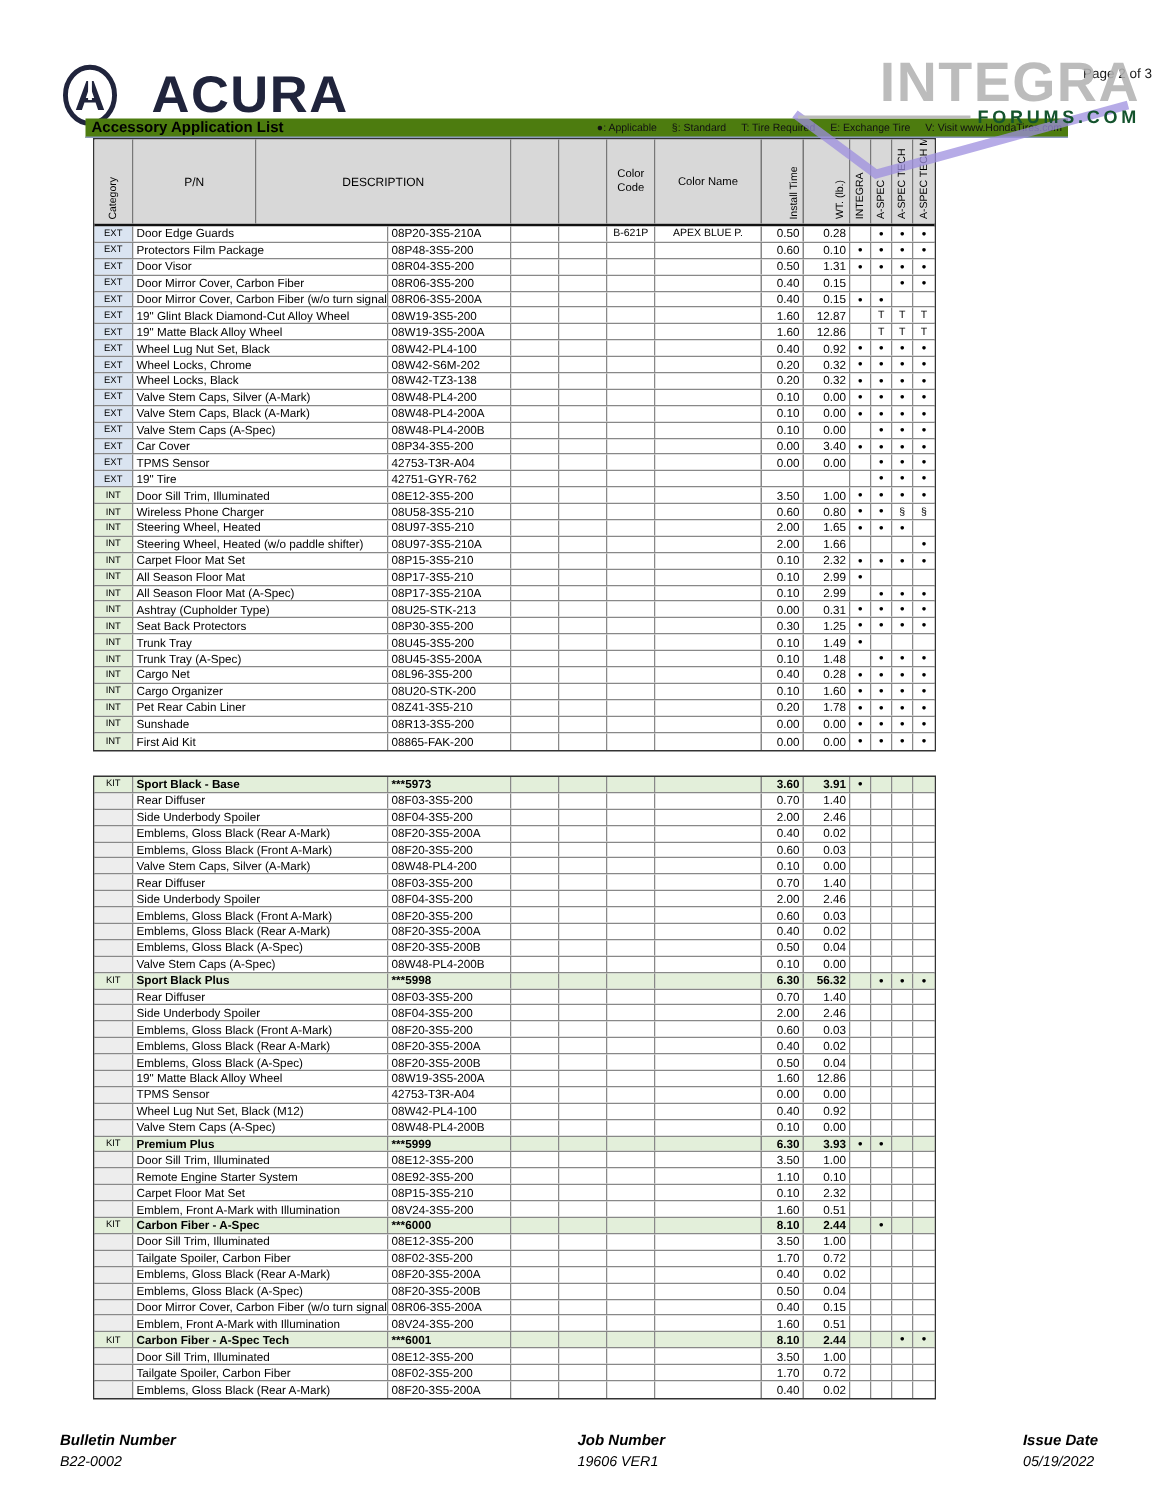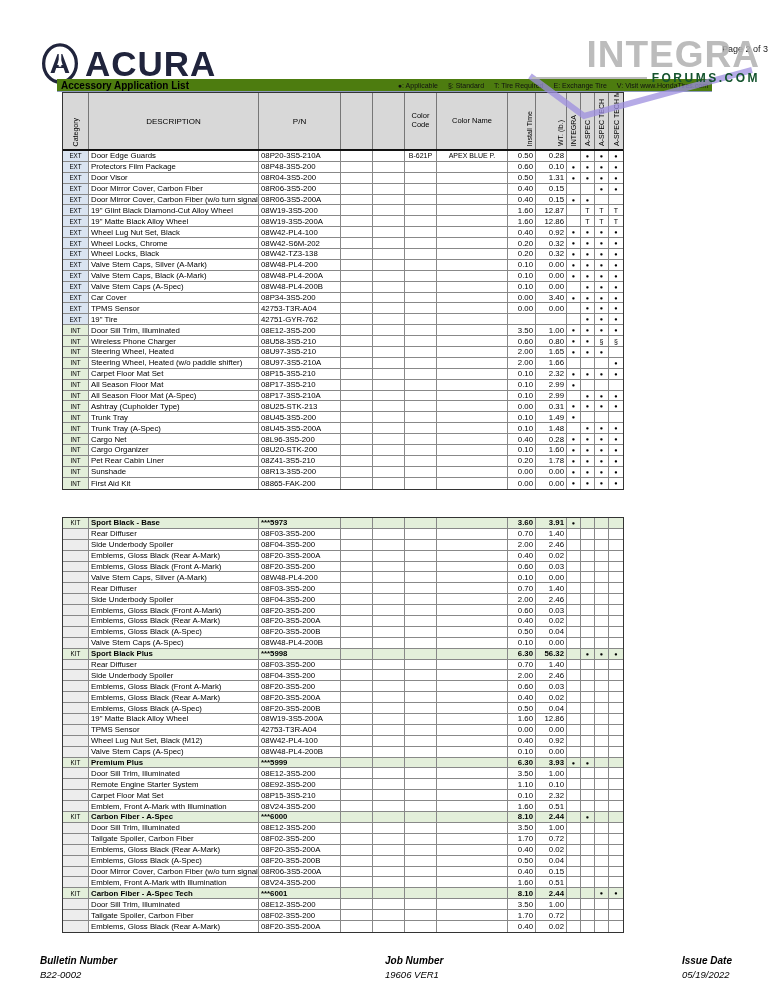--- a/index.html
+++ b/index.html
@@ -1,21 +1,21 @@
 <!DOCTYPE html>
 <html><head>
 <meta charset="utf-8">
 <style>
   *{box-sizing:border-box;margin:0;padding:0;}
   html,body{background:#fff;}
   body{font-family:"Liberation Sans",sans-serif;color:#000;}
   .page{position:relative;width:772px;height:1000px;background:#fff;overflow:hidden;}
 
   
-  .brand{position:absolute;left:40px;top:42px;display:flex;align-items:center;gap:5px;}
+  .brand{position:absolute;left:40px;top:42px;display:flex;align-items:center;gap:21px;}
   .acura-text{font-size:35px;font-weight:bold;color:#20243c;letter-spacing:1px;transform:scaleY(.98);}
 
   
   .page-label{position:absolute;right:4px;top:44px;font-size:9px;color:#1a1a1a;z-index:1;}
   .watermark{position:absolute;right:12px;top:36px;width:228px;z-index:2;}
   .wm-top{font-size:37px;font-weight:bold;color:#b3b3b3;letter-spacing:1px;line-height:1;opacity:.88;text-align:right;}
   .wm-bottom{display:flex;align-items:center;gap:5px;margin-top:-2px;}
   .wm-line{height:2px;background:#bcbcbc;flex:1;}
   .wm-sub{font-size:12px;font-weight:bold;color:#14532d;letter-spacing:2.5px;}
   .swoosh{position:absolute;left:-12px;top:26px;z-index:-1;}
@@ -104,22 +104,22 @@
         <span>E: Exchange Tire</span>
         <span>V: Visit www.HondaTires.com</span>
       </span>
   </div>
 
   <div class="tbl t1">
     <div class="thead">
       <div class="hcell c0 v">
           <span class="vtext">Category</span>
         </div>
+      <div class="hcell c2">P/N</div>
       <div class="hcell c1">DESCRIPTION</div>
-      <div class="hcell c2">P/N</div>
       <div class="hcell c3"></div>
       <div class="hcell c4"></div>
       <div class="hcell c5 wrap">Color Code</div>
       <div class="hcell c6 wrap">Color Name</div>
       <div class="hcell c7 v">
           <span class="vtext">Install Time</span>
         </div>
       <div class="hcell c8 v">
           <span class="vtext">WT. (lb.)</span>
         </div>
@@ -485,20 +485,35 @@
         <div class="trow">
           <div class="cell c0 int">INT</div>
           <div class="cell c1">Ashtray (Cupholder Type)</div>
           <div class="cell c2">08U25-STK-213</div>
           <div class="cell c3"></div>
           <div class="cell c4"></div>
           <div class="cell c5"></div>
           <div class="cell c6"></div>
           <div class="cell c7">0.00</div>
           <div class="cell c8">0.31</div>
+          <div class="cell cm dot">●</div>
+          <div class="cell cm dot">●</div>
+          <div class="cell cm dot">●</div>
+          <div class="cell cm last dot">●</div>
+        </div>
+        <div class="trow">
+          <div class="cell c0 int">INT</div>
+          <div class="cell c1">Seat Back Protectors</div>
+          <div class="cell c2">08P30-3S5-200</div>
+          <div class="cell c3"></div>
+          <div class="cell c4"></div>
+          <div class="cell c5"></div>
+          <div class="cell c6"></div>
+          <div class="cell c7">0.30</div>
+          <div class="cell c8">1.25</div>
           <div class="cell cm dot">●</div>
           <div class="cell cm dot">●</div>
           <div class="cell cm dot">●</div>
           <div class="cell cm last dot">●</div>
         </div>
         <div class="trow">
           <div class="cell c0 int">INT</div>
           <div class="cell c1">Trunk Tray</div>
           <div class="cell c2">08U45-3S5-200</div>
           <div class="cell c3"></div>

